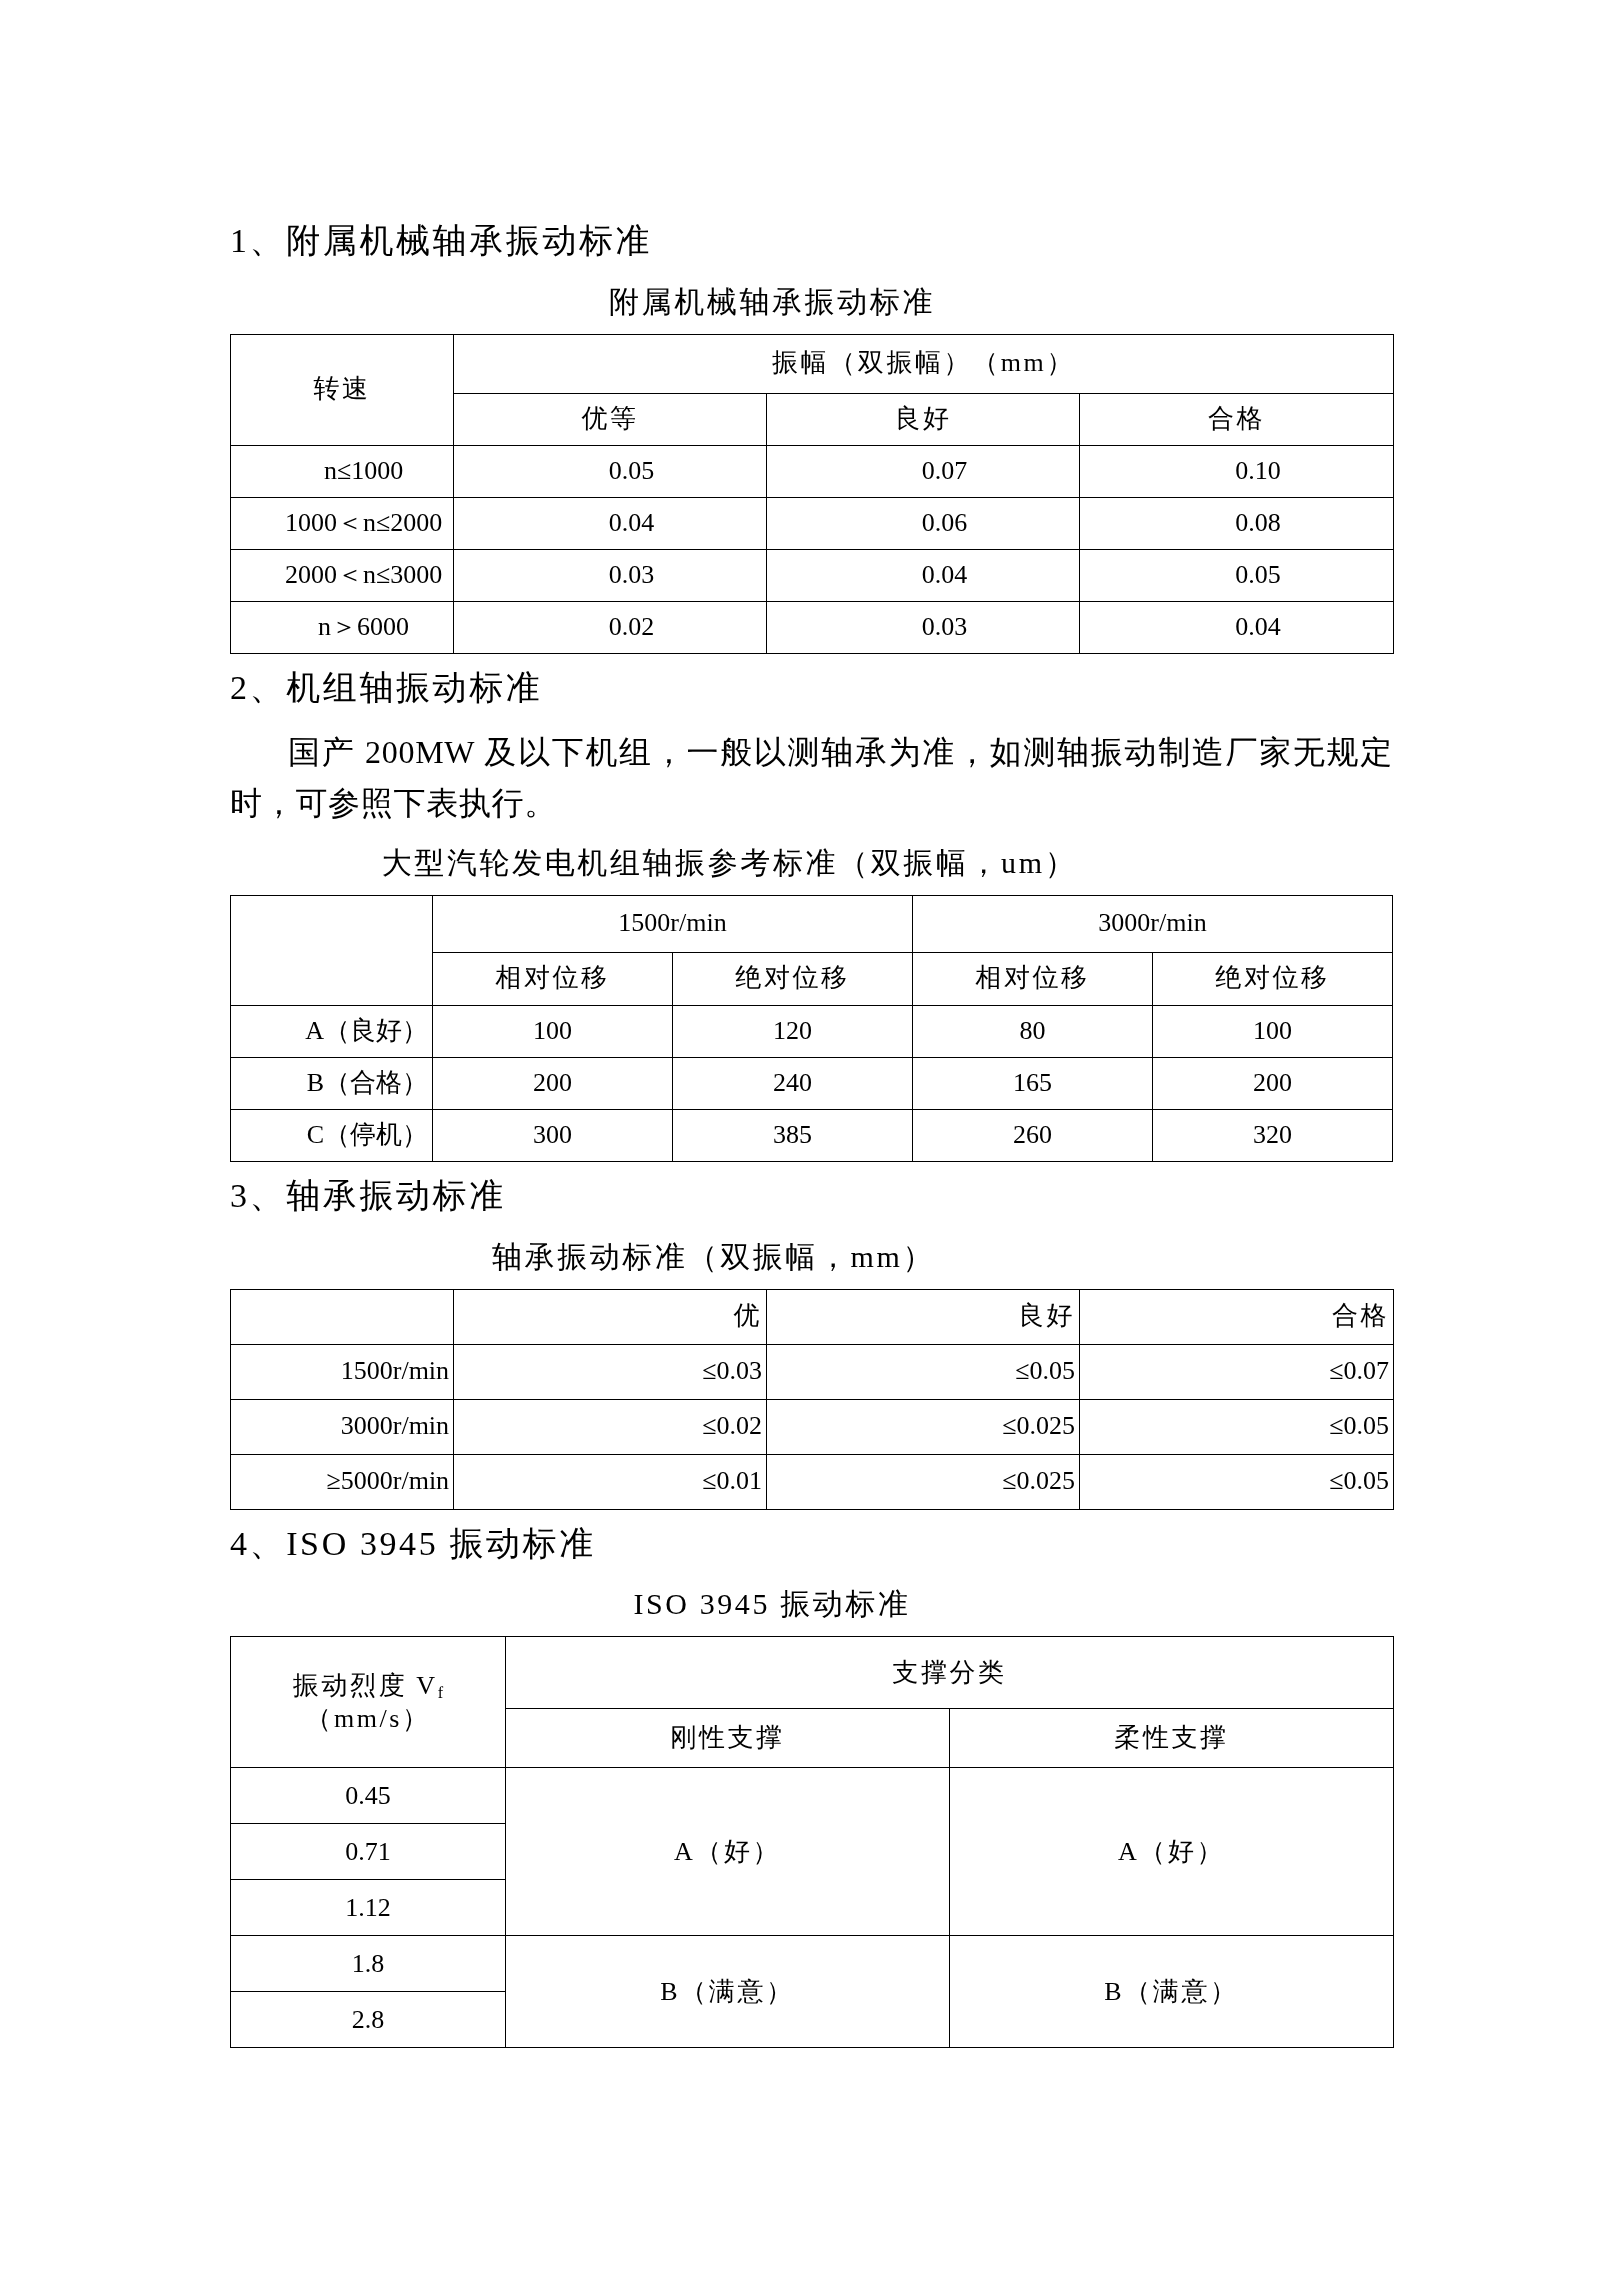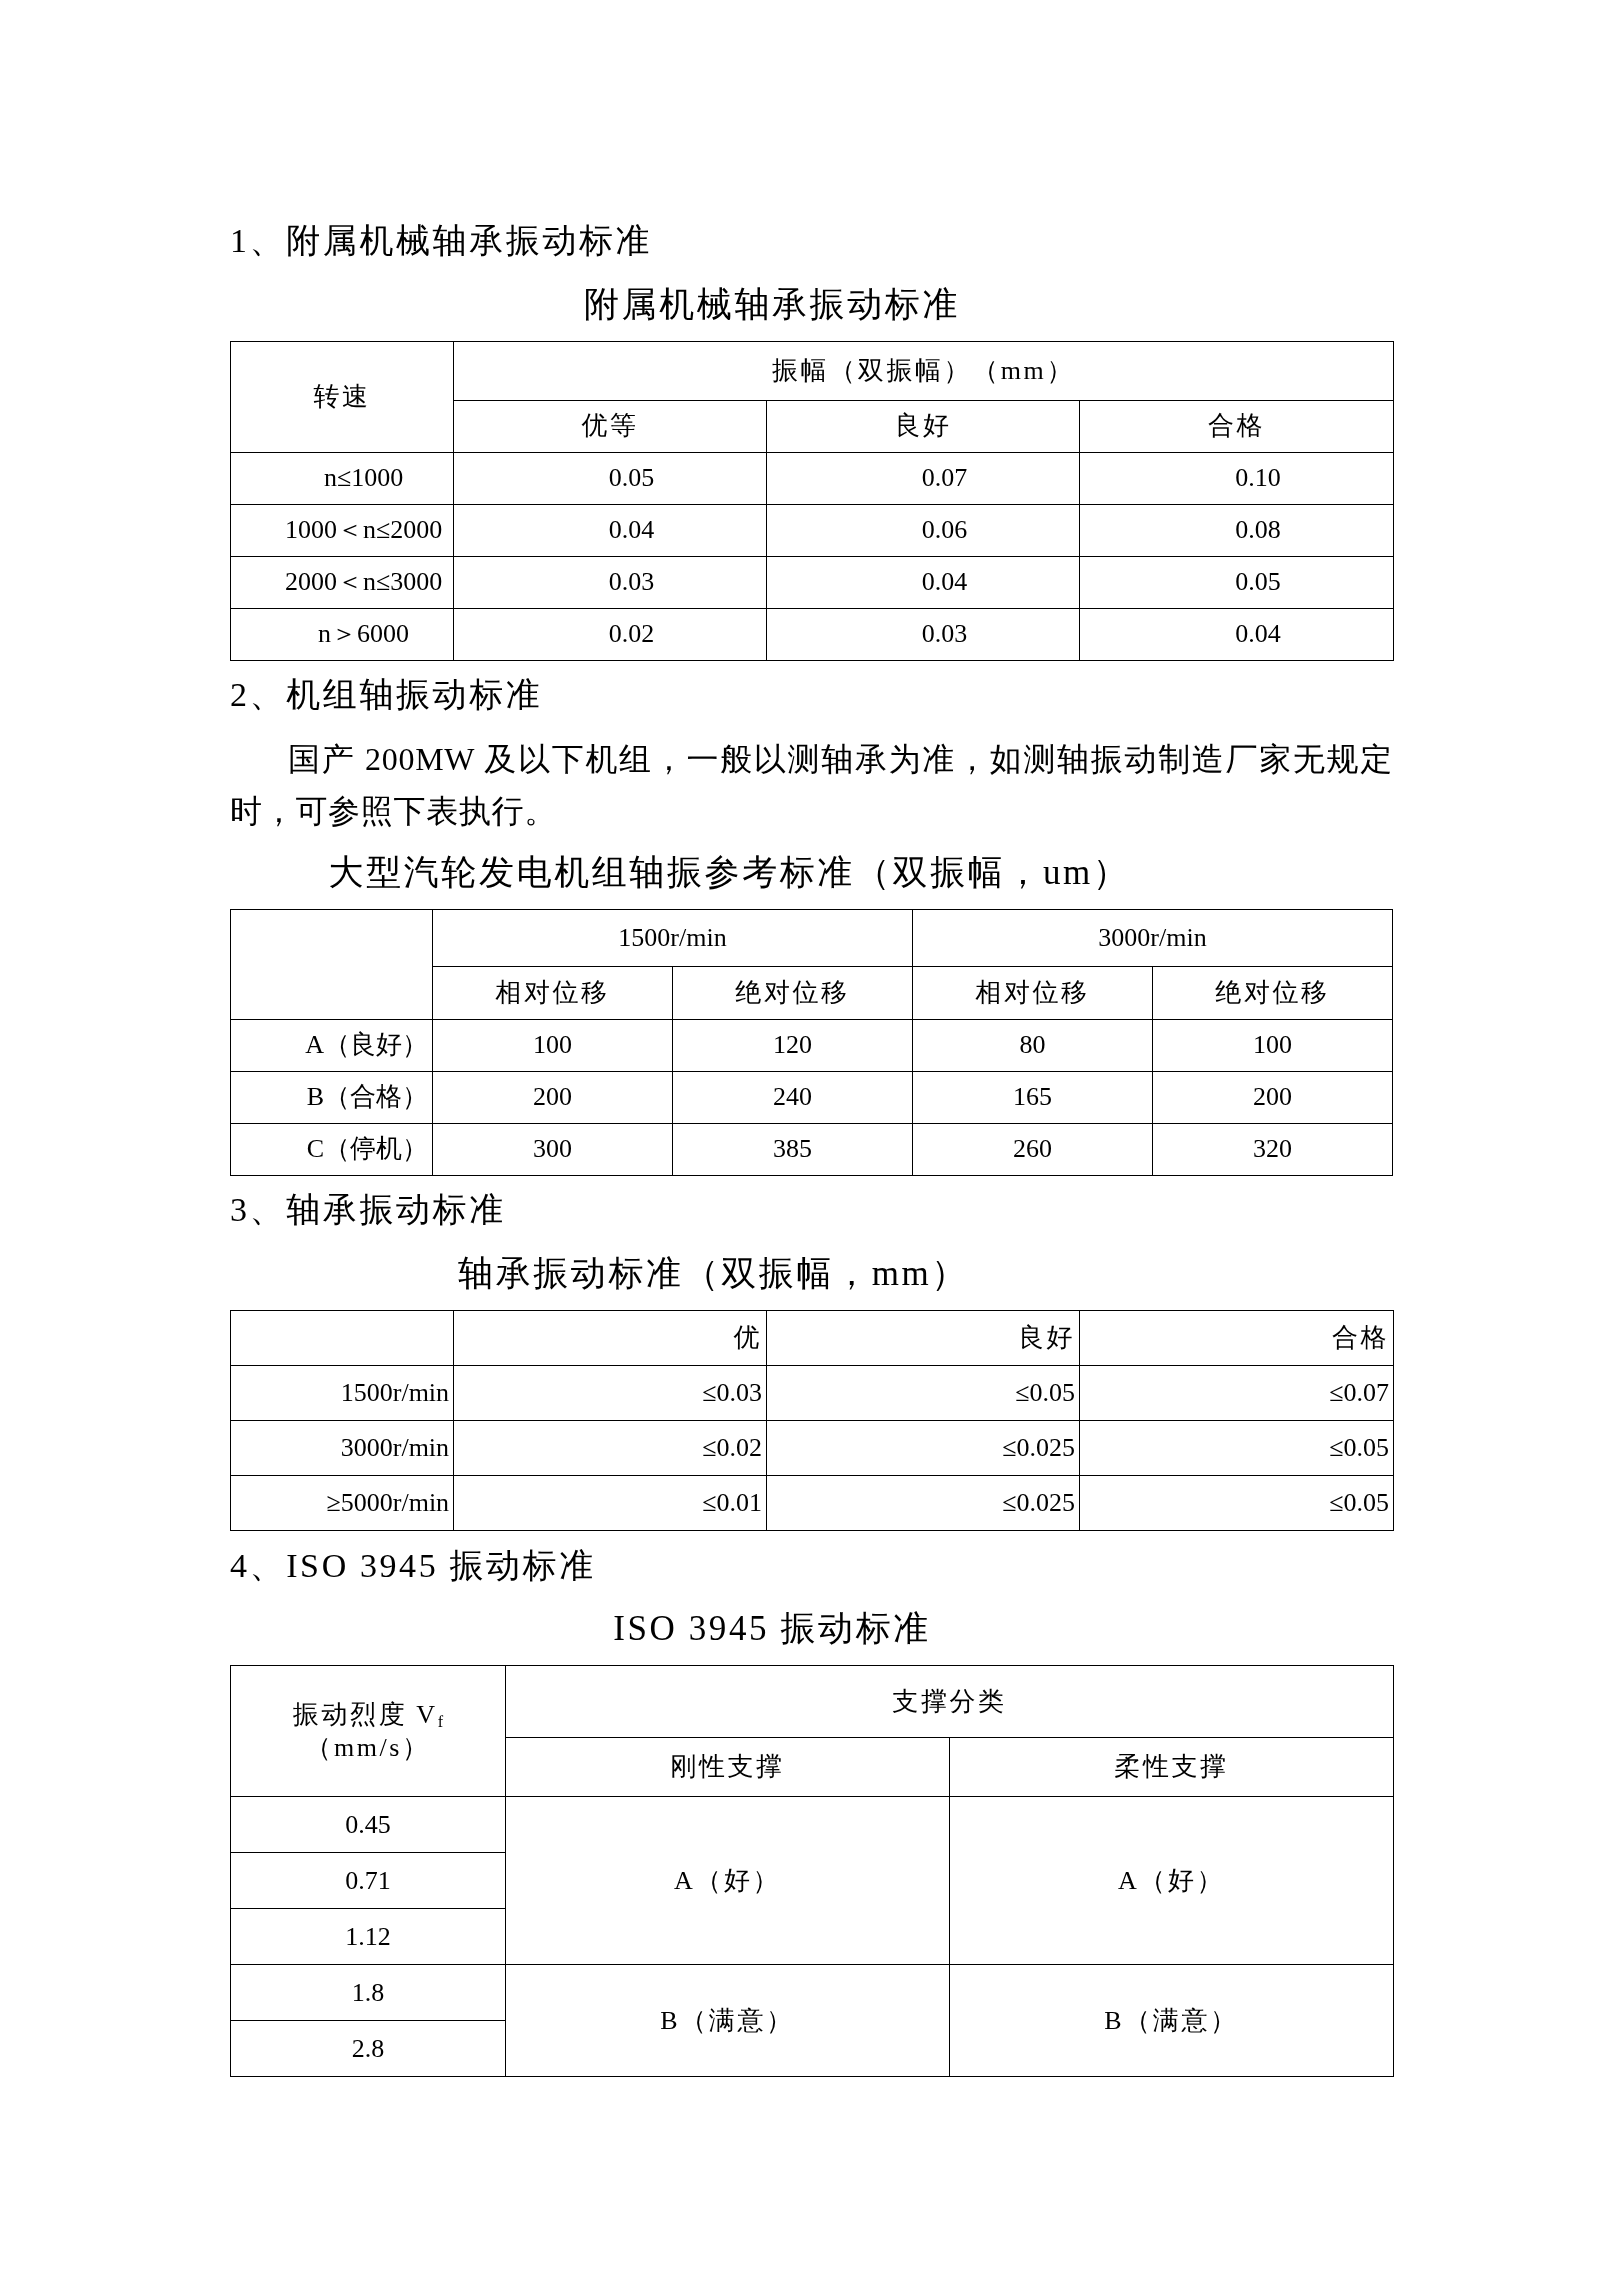--- a/index.html
+++ b/index.html
@@ -48,21 +48,21 @@
     line-height: 1.62;
     margin: 0 0 10.5px 0;
     text-align: justify;
     text-justify: inter-ideograph;
     text-indent: 58px;
     letter-spacing: 0.7px;
   }
 
   .table-caption {
     text-align: center;
-    font-size: 35px;
+    font-size: 30px;
     letter-spacing: 3.9px;
     margin: 0 0 10.5px 0;
     line-height: 1.45;
     font-family: Liberation Serif, serif;
   }
   .caption-left-shift { padding-right: 79px; }
   .caption-shift-2    { padding-right: 164px; }
   .caption-shift-3    { padding-right: 196px; }
   .caption-shift-4    { padding-right: 79px; }
 

